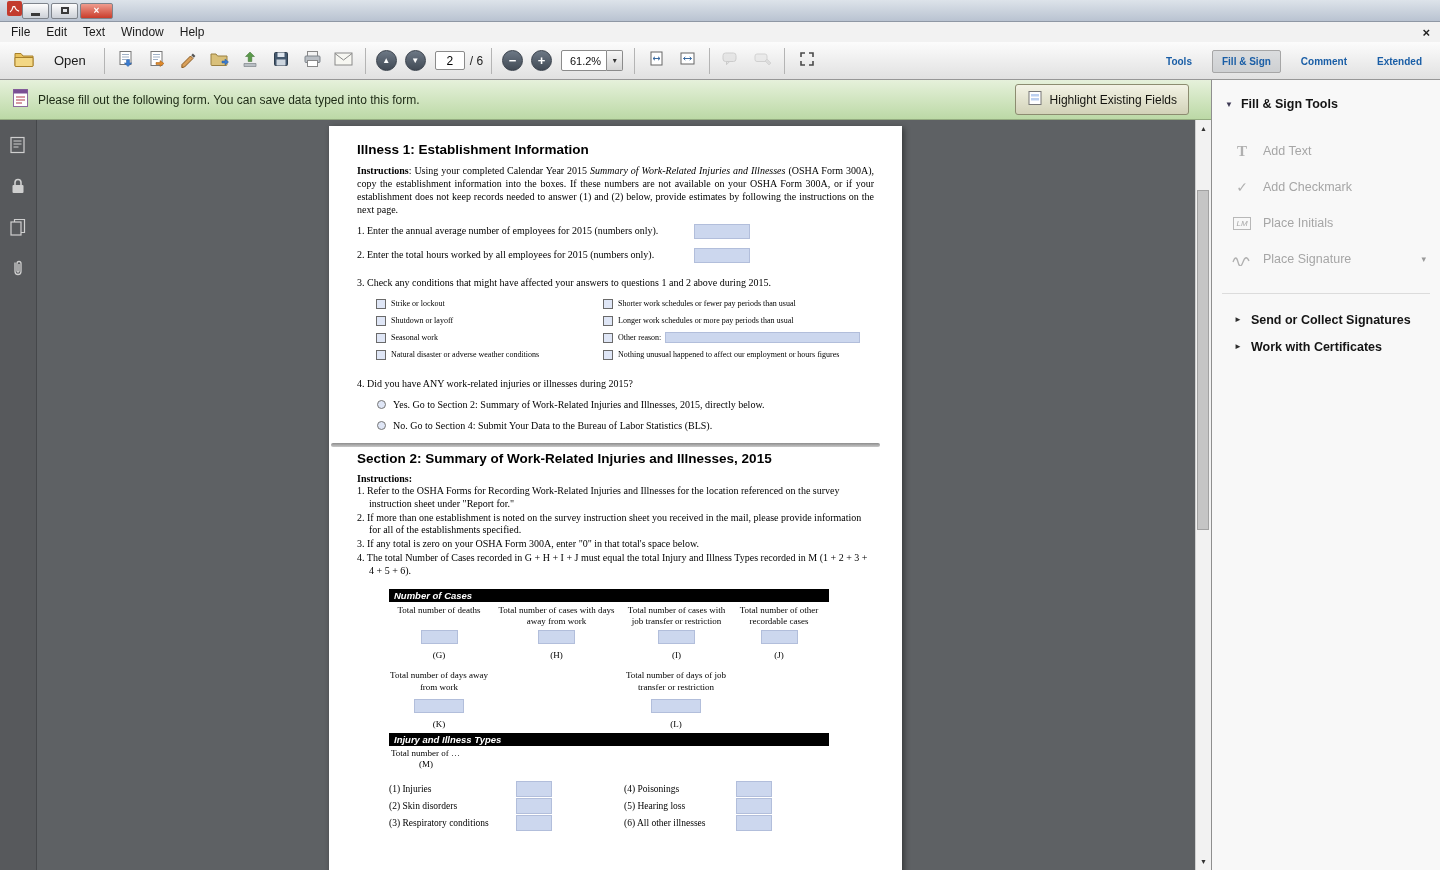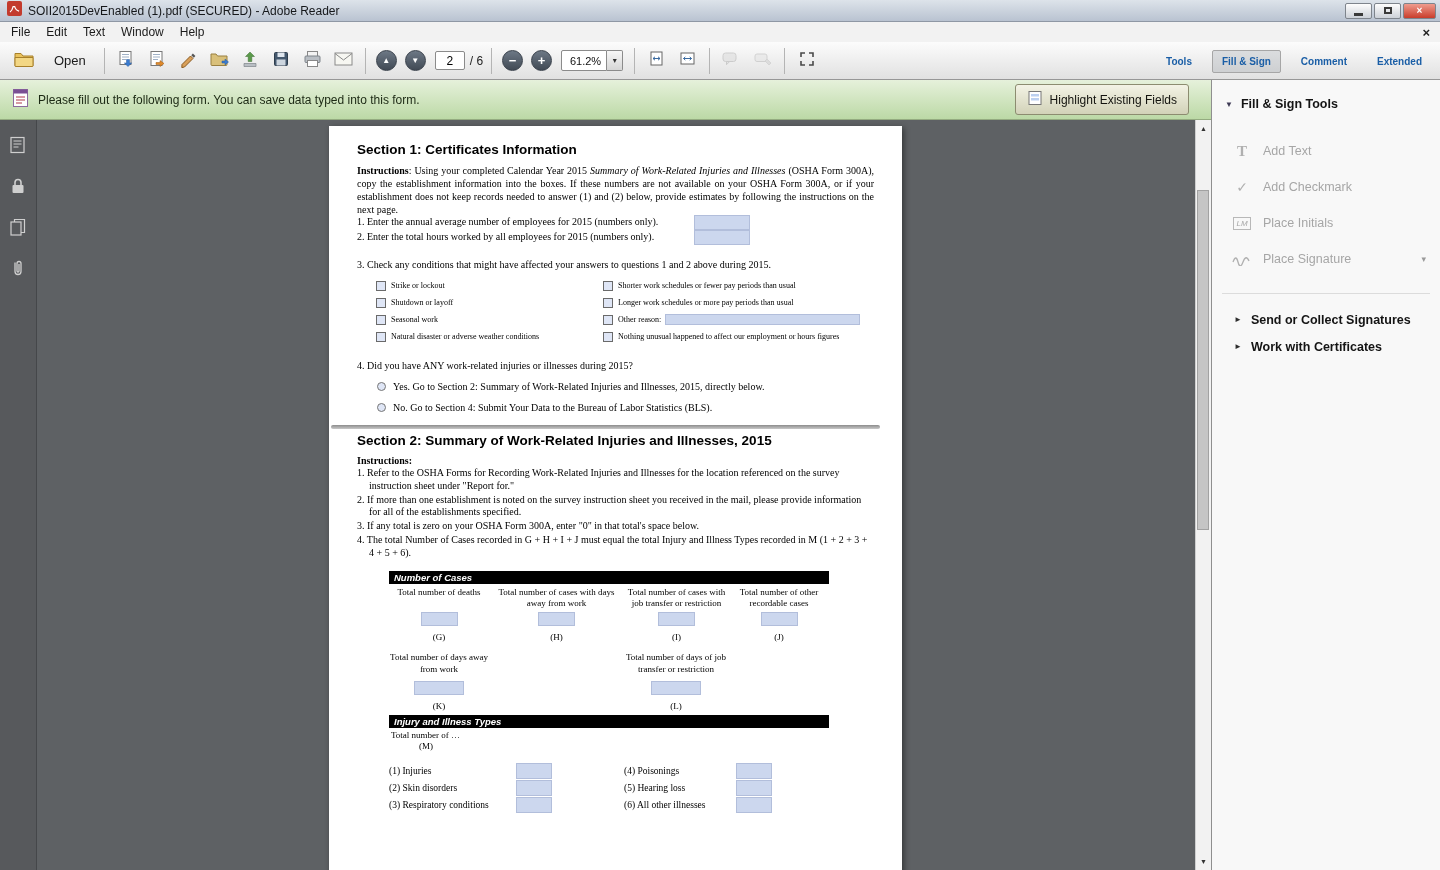--- a/index.html
+++ b/index.html
@@ -72,21 +72,21 @@
   .pcaret{position:absolute;right:14px;color:#9a9a9a;font-size:9px;}
   .panel-div{height:1px;background:#dcdcdc;margin:16px 10px 12px 10px;}
   .psection{height:27px;display:flex;align-items:center;padding-left:22px;gap:9px;font-size:12.5px;font-weight:700;color:#141414;}
   .psection .tri{color:#2e2e2e;}
   
   .page{position:absolute;left:292px;top:6px;width:573px;height:900px;background:#fff;
         box-shadow:2px 2px 6px rgba(0,0,0,.45);box-sizing:border-box;padding:16px 28px 0 28px;
         font-family:"Liberation Serif",serif;color:#000;}
   .s-title{font-family:"Liberation Sans",sans-serif;font-weight:700;font-size:13.5px;}
   .instr{font-size:10px;line-height:1.3;text-align:justify;margin:7px 0 0 0;}
-  .qrow{position:relative;font-size:10px;height:15px;}
+  .qrow{position:relative;font-size:10px;margin-top:9px;height:15px;}
   .field{background:#ccd7ee;border:1px solid #b2bedb;box-sizing:border-box;display:inline-block;}
   .qfield{position:absolute;left:337px;top:-1px;width:56px;height:15px;}
   .q3,.q4{font-size:10px;margin:13px 0 0 0;}
   .q4{margin-top:15px;}
   .cbgrid{display:flex;margin-top:7px;}
   .cbcol{font-size:8px;box-sizing:border-box;padding-left:19px;}
   .leftc{width:227px;}
   .rightc{flex:1;}
   .cbrow{display:flex;align-items:center;height:17px;}
   .cb{width:8px;height:8px;border:1px solid #6a6a6a;background:#dfe6f6;margin-right:5px;flex:none;box-sizing:content-box;}
@@ -122,21 +122,20 @@
 </head>
 <body>
 
 <div class="app">
 
   <div class="titlebar">
     <span><svg width="15" height="15">
           <rect width="15" height="15" rx="2" fill="#c33b2e"></rect>
           <path d="M3 11 c1.5 -1 2.6 -3.2 3.1 -5.4 l1.6 0 c0.6 2.2 2.1 4 4.4 4.5" stroke="#fff" fill="none" stroke-width="1.2"></path>
         </svg></span>
-    <span class="title">SOII2015DevEnabled (1).pdf (SECURED) - Adobe Reader</span>
     <div class="winbtns">
       <div class="wbtn">
           <span class="wmin"></span>
         </div>
       <div class="wbtn">
           <span class="wmax"></span>
         </div>
       <div class="wbtn close">
           <span>×</span>
         </div>
@@ -317,21 +316,21 @@
           <div class="nav-icon">
               <span><svg width="16" height="20">
                   <path d="M5 4.5 v9 a3 3 0 0 0 6 0 v-8 a2 2 0 0 0 -4 0 v7.5 a1 1 0 0 0 2 0 V6" fill="none" stroke="#cfcfcf" stroke-width="1.3"></path>
                 </svg></span>
             </div>
         </div>
 
         <div class="doc-area">
           <div class="page">
 
-            <div class="s-title">Section 1:  Certificates Information</div>
+            <div class="s-title">Illness 1:  Establishment Information</div>
             <p class="instr"><b>Instructions</b><span>: Using your completed Calendar Year 2015 </span><i>Summary of Work-Related Injuries and Illnesses</i><span>  (OSHA Form 300A), copy the establishment information into the boxes. If these numbers are not available on your OSHA Form 300A, or if your establishment does not keep records needed to answer (1) and (2) below, provide estimates by following the instructions on the next page.</span></p>
 
             <div class="qrow">
               <span>1.  Enter the annual average number of employees for 2015 (numbers only).</span>
               <span class="field qfield"></span>
             </div>
             <div class="qrow">
               <span>2.  Enter the total hours worked by all employees for 2015 (numbers only).</span>
               <span class="field qfield"></span>
             </div>

